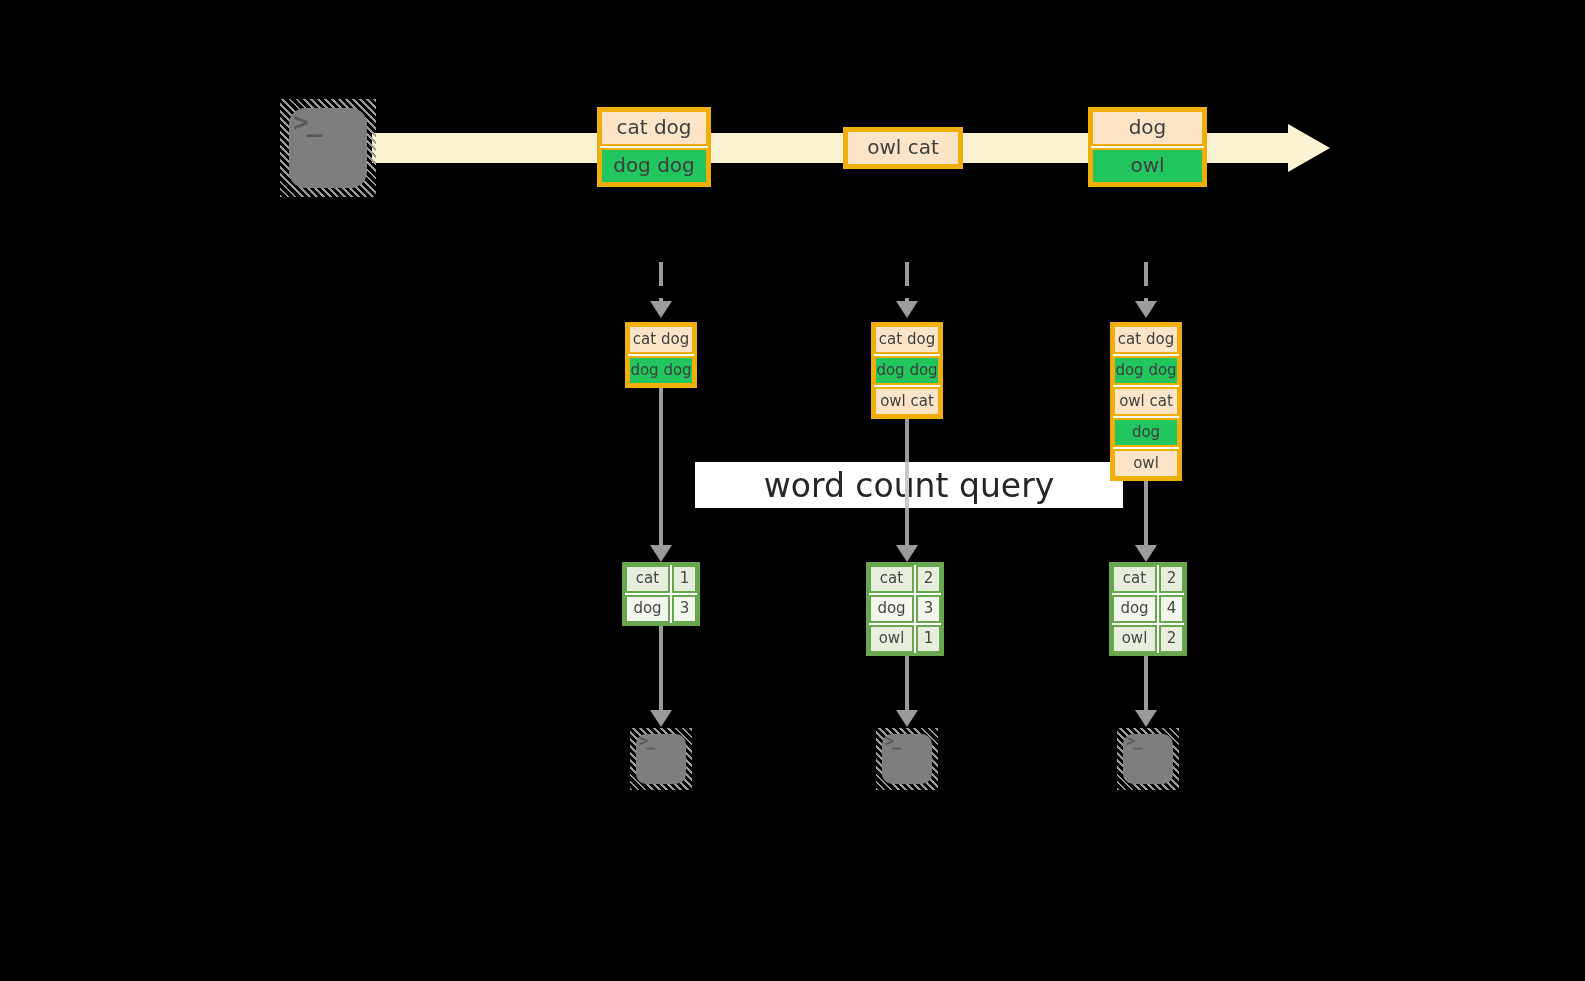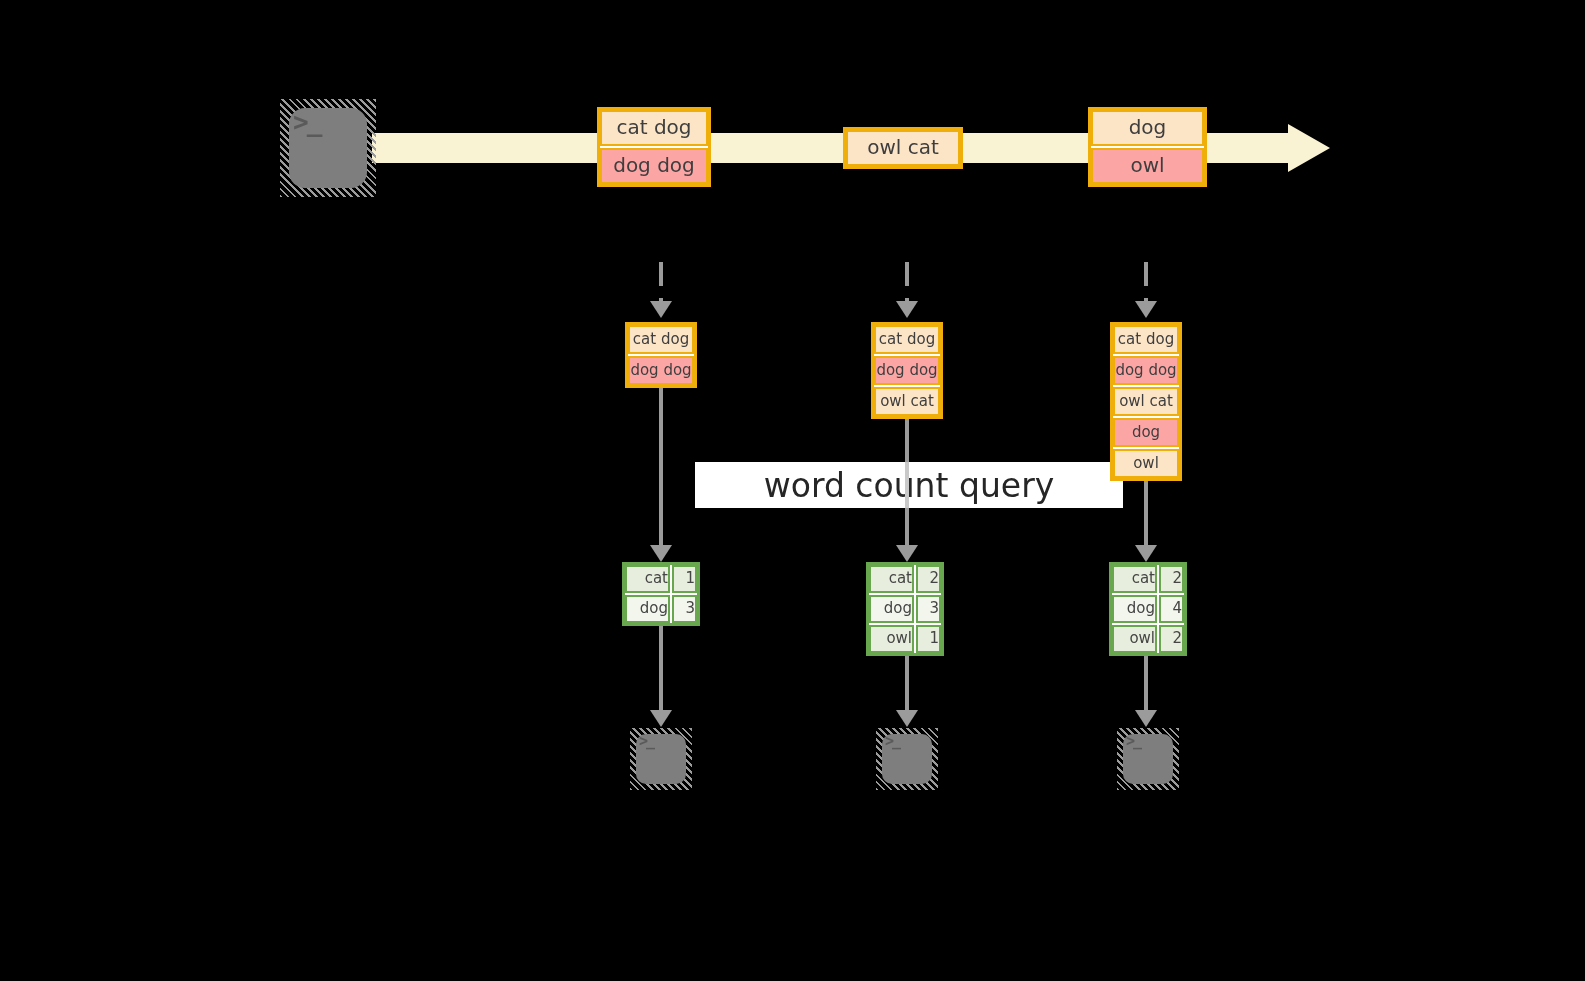--- a/index.html
+++ b/index.html
@@ -19,37 +19,37 @@
   .terminal.small .glyph{left:9px;top:4px;font-size:15px;}
   
   .band{position:absolute;left:372px;top:133px;width:916px;height:30px;background:#faf3d3;}
   .bandhead{position:absolute;left:1288px;top:124px;width:0;height:0;
     border-top:24px solid transparent;border-bottom:24px solid transparent;border-left:42px solid #faf3d3;}
   
   .obox{position:absolute;box-sizing:border-box;background:#fff;border:3px solid #f0ae0b;
     display:flex;flex-direction:column;gap:2px;}
   .ocell{box-sizing:border-box;border:2px solid #f0ae0b;color:#3e3e3e;text-align:center;overflow:hidden;}
   .ocell.peach{background:#fce4c7;}
-  .ocell.cream{background:#fca5a5;}
+  .ocell.cream{background:#22c55e;}
   .ocell.s{height:36px;line-height:31px;font-size:20px;}
   .ocell.a{height:29px;line-height:24px;font-size:15px;}
   
   .vdash{position:absolute;width:4px;background:repeating-linear-gradient(180deg,#9b9b9b 0 24px,rgba(0,0,0,0) 24px 36px);}
   .vline{position:absolute;width:4px;background:#9b9b9b;}
   .vline.faded{background:#c9c9c9;}
   .ahead{position:absolute;width:0;height:0;border-left:11px solid transparent;border-right:11px solid transparent;border-top:17px solid #9b9b9b;}
   
   .qband{position:absolute;left:695px;top:462px;width:428px;height:46px;background:#ffffff;
     display:flex;align-items:center;justify-content:center;}
   .qband span{font-size:33px;color:#262626;white-space:nowrap;}
   
   .gtable{position:absolute;box-sizing:border-box;background:#fff;border:3px solid #68a74e;
     display:grid;grid-template-columns:1fr 25px;gap:2px;}
   .gcell{box-sizing:border-box;border:2px solid #68a74e;height:28px;line-height:23px;
-    text-align:right;font-size:15px;color:#454545;}
+    text-align:center;font-size:15px;color:#454545;}
   .row-a{background:#e7eedd;}
   .row-b{background:#f3f6ed;}
 </style>
 </head>
 <body>
 
 <div id="canvas">
 
   <div class="qband">
     <span>word count query</span>

